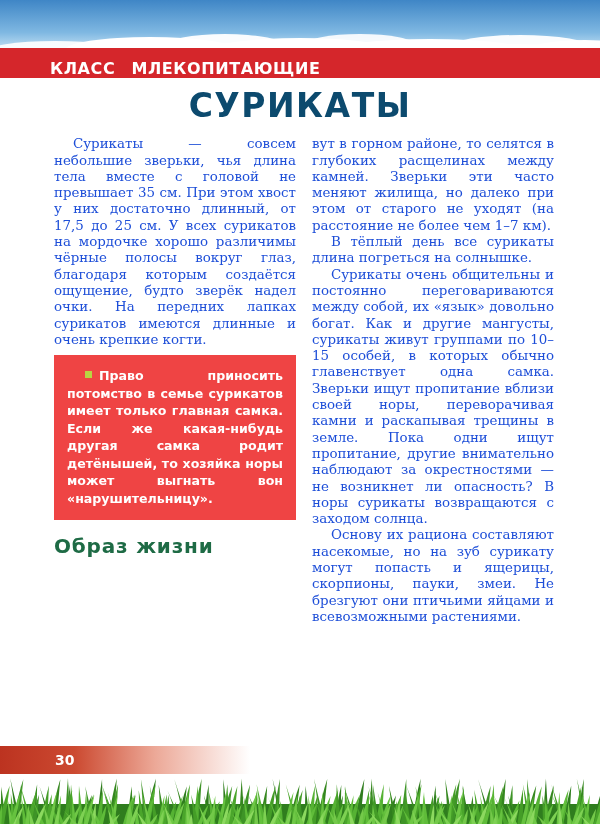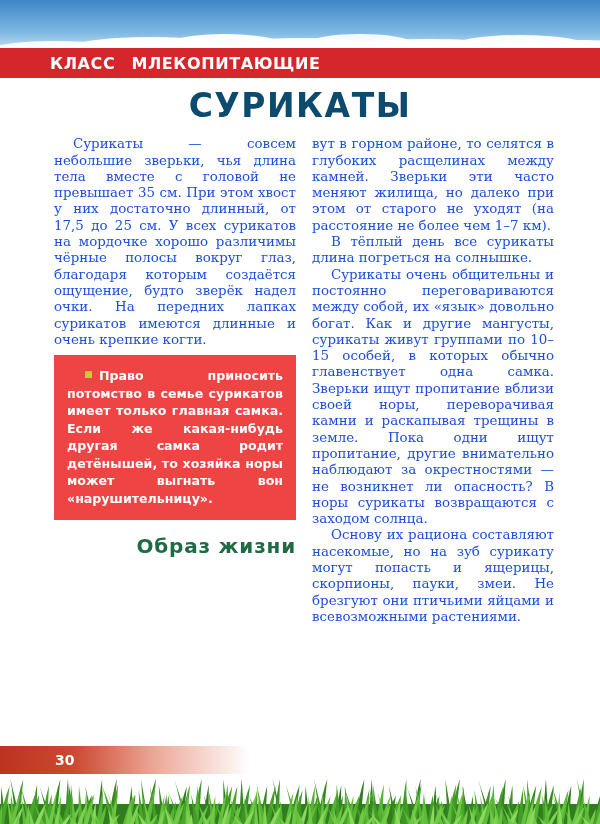--- a/index.html
+++ b/index.html
@@ -4,21 +4,21 @@
 <style>
   html,body{margin:0;padding:0;background:#ffffff;}
   .page{
     position:relative;width:600px;height:824px;background:#ffffff;
     overflow:hidden;font-family:"DejaVu Serif", serif;
   }
   
   .sky{position:absolute;top:0;left:0;width:600px;height:50px;}
   .banner{
     position:absolute;top:48px;left:0;width:600px;height:30px;
-    background:#d5262b;display:flex;align-items:center;
+    background:#d5262b;display:flex;align-items:flex-end;
   }
   .banner span{
     color:#ffffff;font-family:"DejaVu Sans", sans-serif;font-weight:bold;
     font-size:16px;letter-spacing:0.6px;word-spacing:10px;padding-left:50px;
   }
   
   .title{
     margin:88px 0 8px 0;padding:0;text-align:center;
     font-family:"DejaVu Sans", sans-serif;font-weight:bold;
     font-size:33px;letter-spacing:1.5px;color:#0c4a6e;line-height:1.1;
@@ -41,21 +41,21 @@
     margin:0;color:#ffffff;font-family:"DejaVu Sans", sans-serif;
     font-weight:bold;font-size:12.6px;line-height:17.5px;
     text-align:justify;text-indent:18px;hyphens:auto;-webkit-hyphens:auto;
   }
   .bullet{
     display:inline-block;width:7px;height:7px;background:#b9d442;
     margin-right:7px;vertical-align:2px;
   }
   
   .section{
-    margin:14px 0 9px 0;text-align:right;
+    margin:14px 0 9px 0;text-align:left;
     font-family:"DejaVu Sans", sans-serif;font-weight:bold;
     font-size:20px;letter-spacing:0.8px;color:#1e6b45;
   }
   
   .pagenum-strip{
     position:absolute;left:0;top:746px;width:250px;height:28px;
     background:linear-gradient(90deg,#bc3320 0%,#cc4a31 30%,rgba(226,122,96,0.65) 62%,rgba(255,255,255,0) 100%);
   }
   .pagenum-strip span{
     display:inline-block;padding-left:55px;line-height:28px;color:#ffffff;

